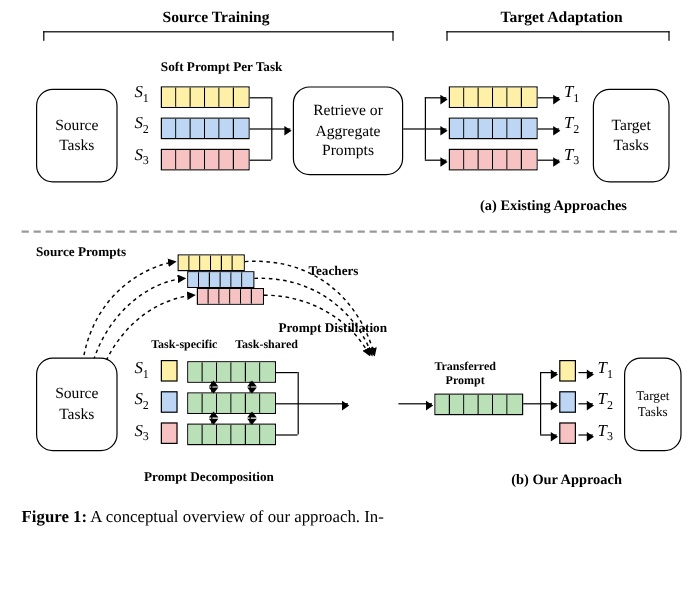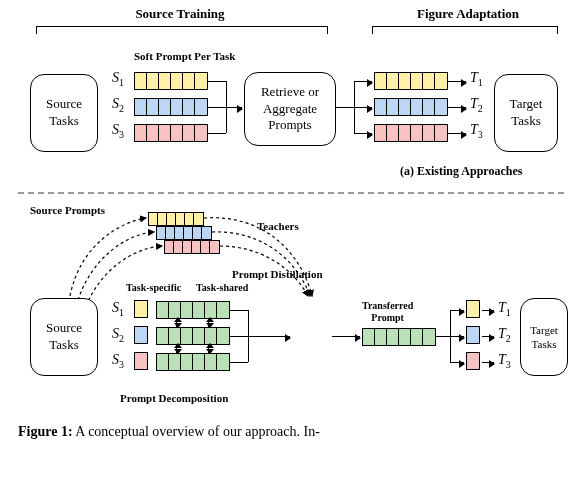--- a/index.html
+++ b/index.html
@@ -147,21 +147,21 @@
   svg.dashed { position: absolute; overflow: visible; }
 </style>
 </head>
 <body>
 
 <div class="canvas">
 
   <div class="section-header" style="left:110px;top:6px;width:140px">Source Training</div>
   <div class="bracket-h" style="left:36px;top:26px;width:292px"></div>
 
-  <div class="section-header" style="left:398px;top:6px;width:140px">Figure Adaptation</div>
+  <div class="section-header" style="left:398px;top:6px;width:140px">Target Adaptation</div>
   <div class="bracket-h" style="left:372px;top:26px;width:186px"></div>
 
   <div class="box" style="left:30px;top:74px;width:68px;height:78px;white-space:pre-line">Source
 Tasks</div>
 
   <div class="small-label" style="left:134px;top:50px">Soft Prompt Per Task</div>
 
   <div class="task-label" style="left:112px;top:70px"><span>S</span><span class="sub">1</span></div>
   <div class="task-label" style="left:112px;top:96px"><span>S</span><span class="sub">2</span></div>
   <div class="task-label" style="left:112px;top:122px"><span>S</span><span class="sub">3</span></div>
@@ -371,18 +371,19 @@
   <div class="arrow-r" style="left:482px;top:362px;width:12px"></div>
 
   <div class="task-label" style="left:498px;top:300px"><span>T</span><span class="sub">1</span></div>
   <div class="task-label" style="left:498px;top:326px"><span>T</span><span class="sub">2</span></div>
   <div class="task-label" style="left:498px;top:352px"><span>T</span><span class="sub">3</span></div>
 
   <div class="box" style="left:520px;top:298px;width:48px;height:78px;white-space:pre-line;font-size:11px">Target
 Tasks</div>
 
   <div class="small-label" style="left:120px;top:392px">Prompt Decomposition</div>
+  <div class="panel-label" style="left:426px;top:392px">(b) Our Approach</div>
 
   <div class="caption" style="bottom:62px">
     <b>Figure 1:</b><span> A conceptual overview of our approach. In-</span>
   </div>
 
 </div>
 
 </body></html>

